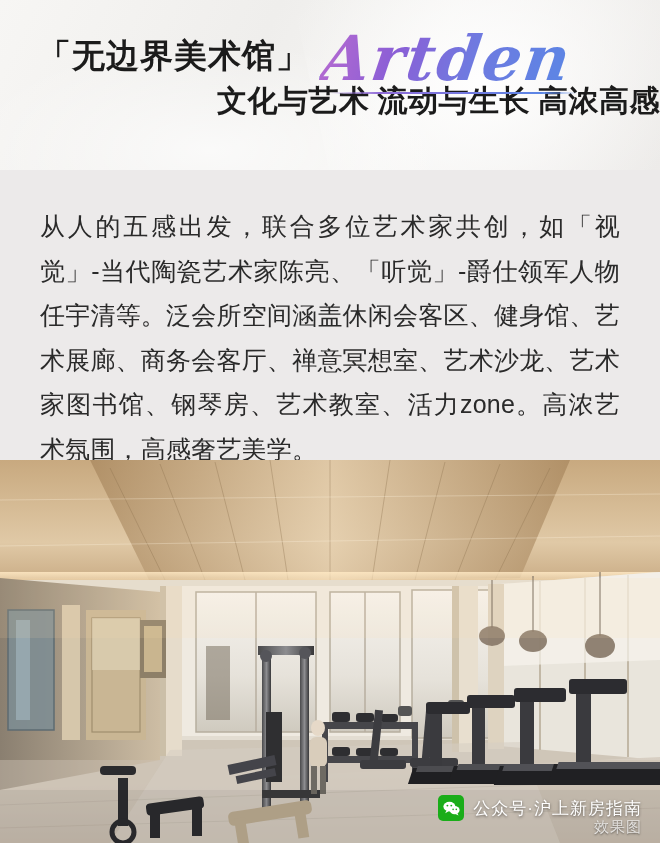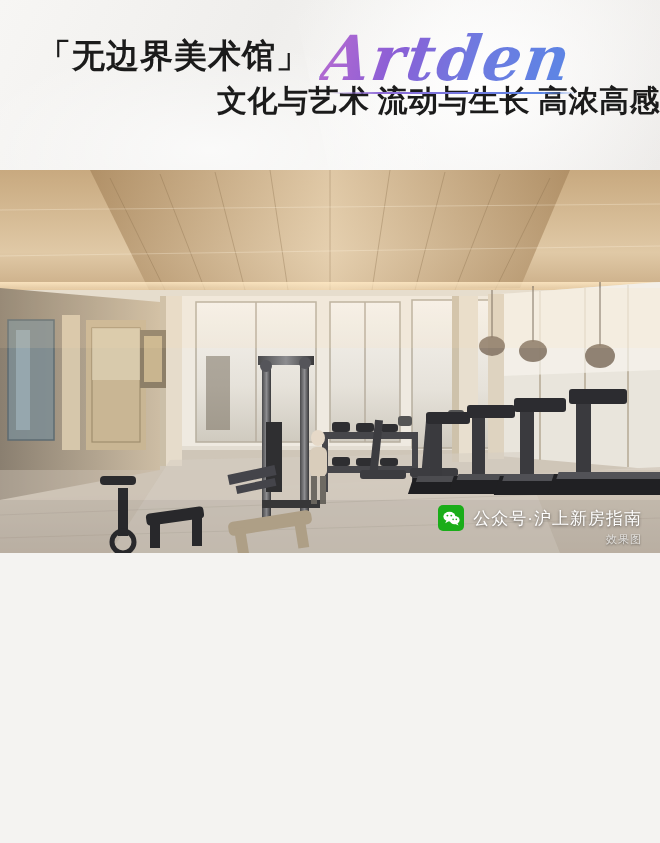--- a/index.html
+++ b/index.html
@@ -160,21 +160,21 @@
     letter-spacing: 1px;
     text-shadow: 0 1px 3px rgba(0,0,0,0.55);
     font-family: "Liberation Sans", sans-serif;
     white-space: nowrap;
   }
   .wm-sub {
     position: absolute;
     right: 18px;
     bottom: 6px;
     color: rgba(255,255,255,0.75);
-    font-size: 11px;
+    font-size: 15px;
     letter-spacing: 1px;
     text-shadow: 0 1px 2px rgba(0,0,0,0.5);
     z-index: 5;
     font-family: Liberation Mono, monospace;
     text-align: right;
   }
 </style>
 </head>
 <body>
 
@@ -182,20 +182,23 @@
 
   <div class="header">
     <div class="hdr-inner">
       <div class="title-line1">「无边界美术馆」</div>
       <div class="title-line2">文化与艺术 流动与生长 高浓高感</div>
     </div>
     <div class="script-word">Artden</div>
     <div class="script-underline"></div>
   </div>
 
+  <div class="body-block">
+    <div class="body-text">从人的五感出发，联合多位艺术家共创，如「视觉」-当代陶瓷艺术家陈亮、「听觉」-爵仕领军人物任宇清等。泛会所空间涵盖休闲会客区、健身馆、艺术展廊、商务会客厅、禅意冥想室、艺术沙龙、艺术家图书馆、钢琴房、艺术教室、活力zone。高浓艺术氛围，高感奢艺美学。</div>
+  </div>
 
   <div class="photo">
     <svg class="photo-svg" viewBox="0 0 660 383" preserveAspectRatio="none">
       <defs>
         <linearGradient id="ceil" x1="0" y1="0" x2="0" y2="1">
           <stop offset="0%" stop-color="#c8a97f"></stop>
           <stop offset="55%" stop-color="#e0c9a6"></stop>
           <stop offset="100%" stop-color="#b9976e"></stop>
         </linearGradient>
         <linearGradient id="ceilslat" x1="0" y1="0" x2="1" y2="0">

